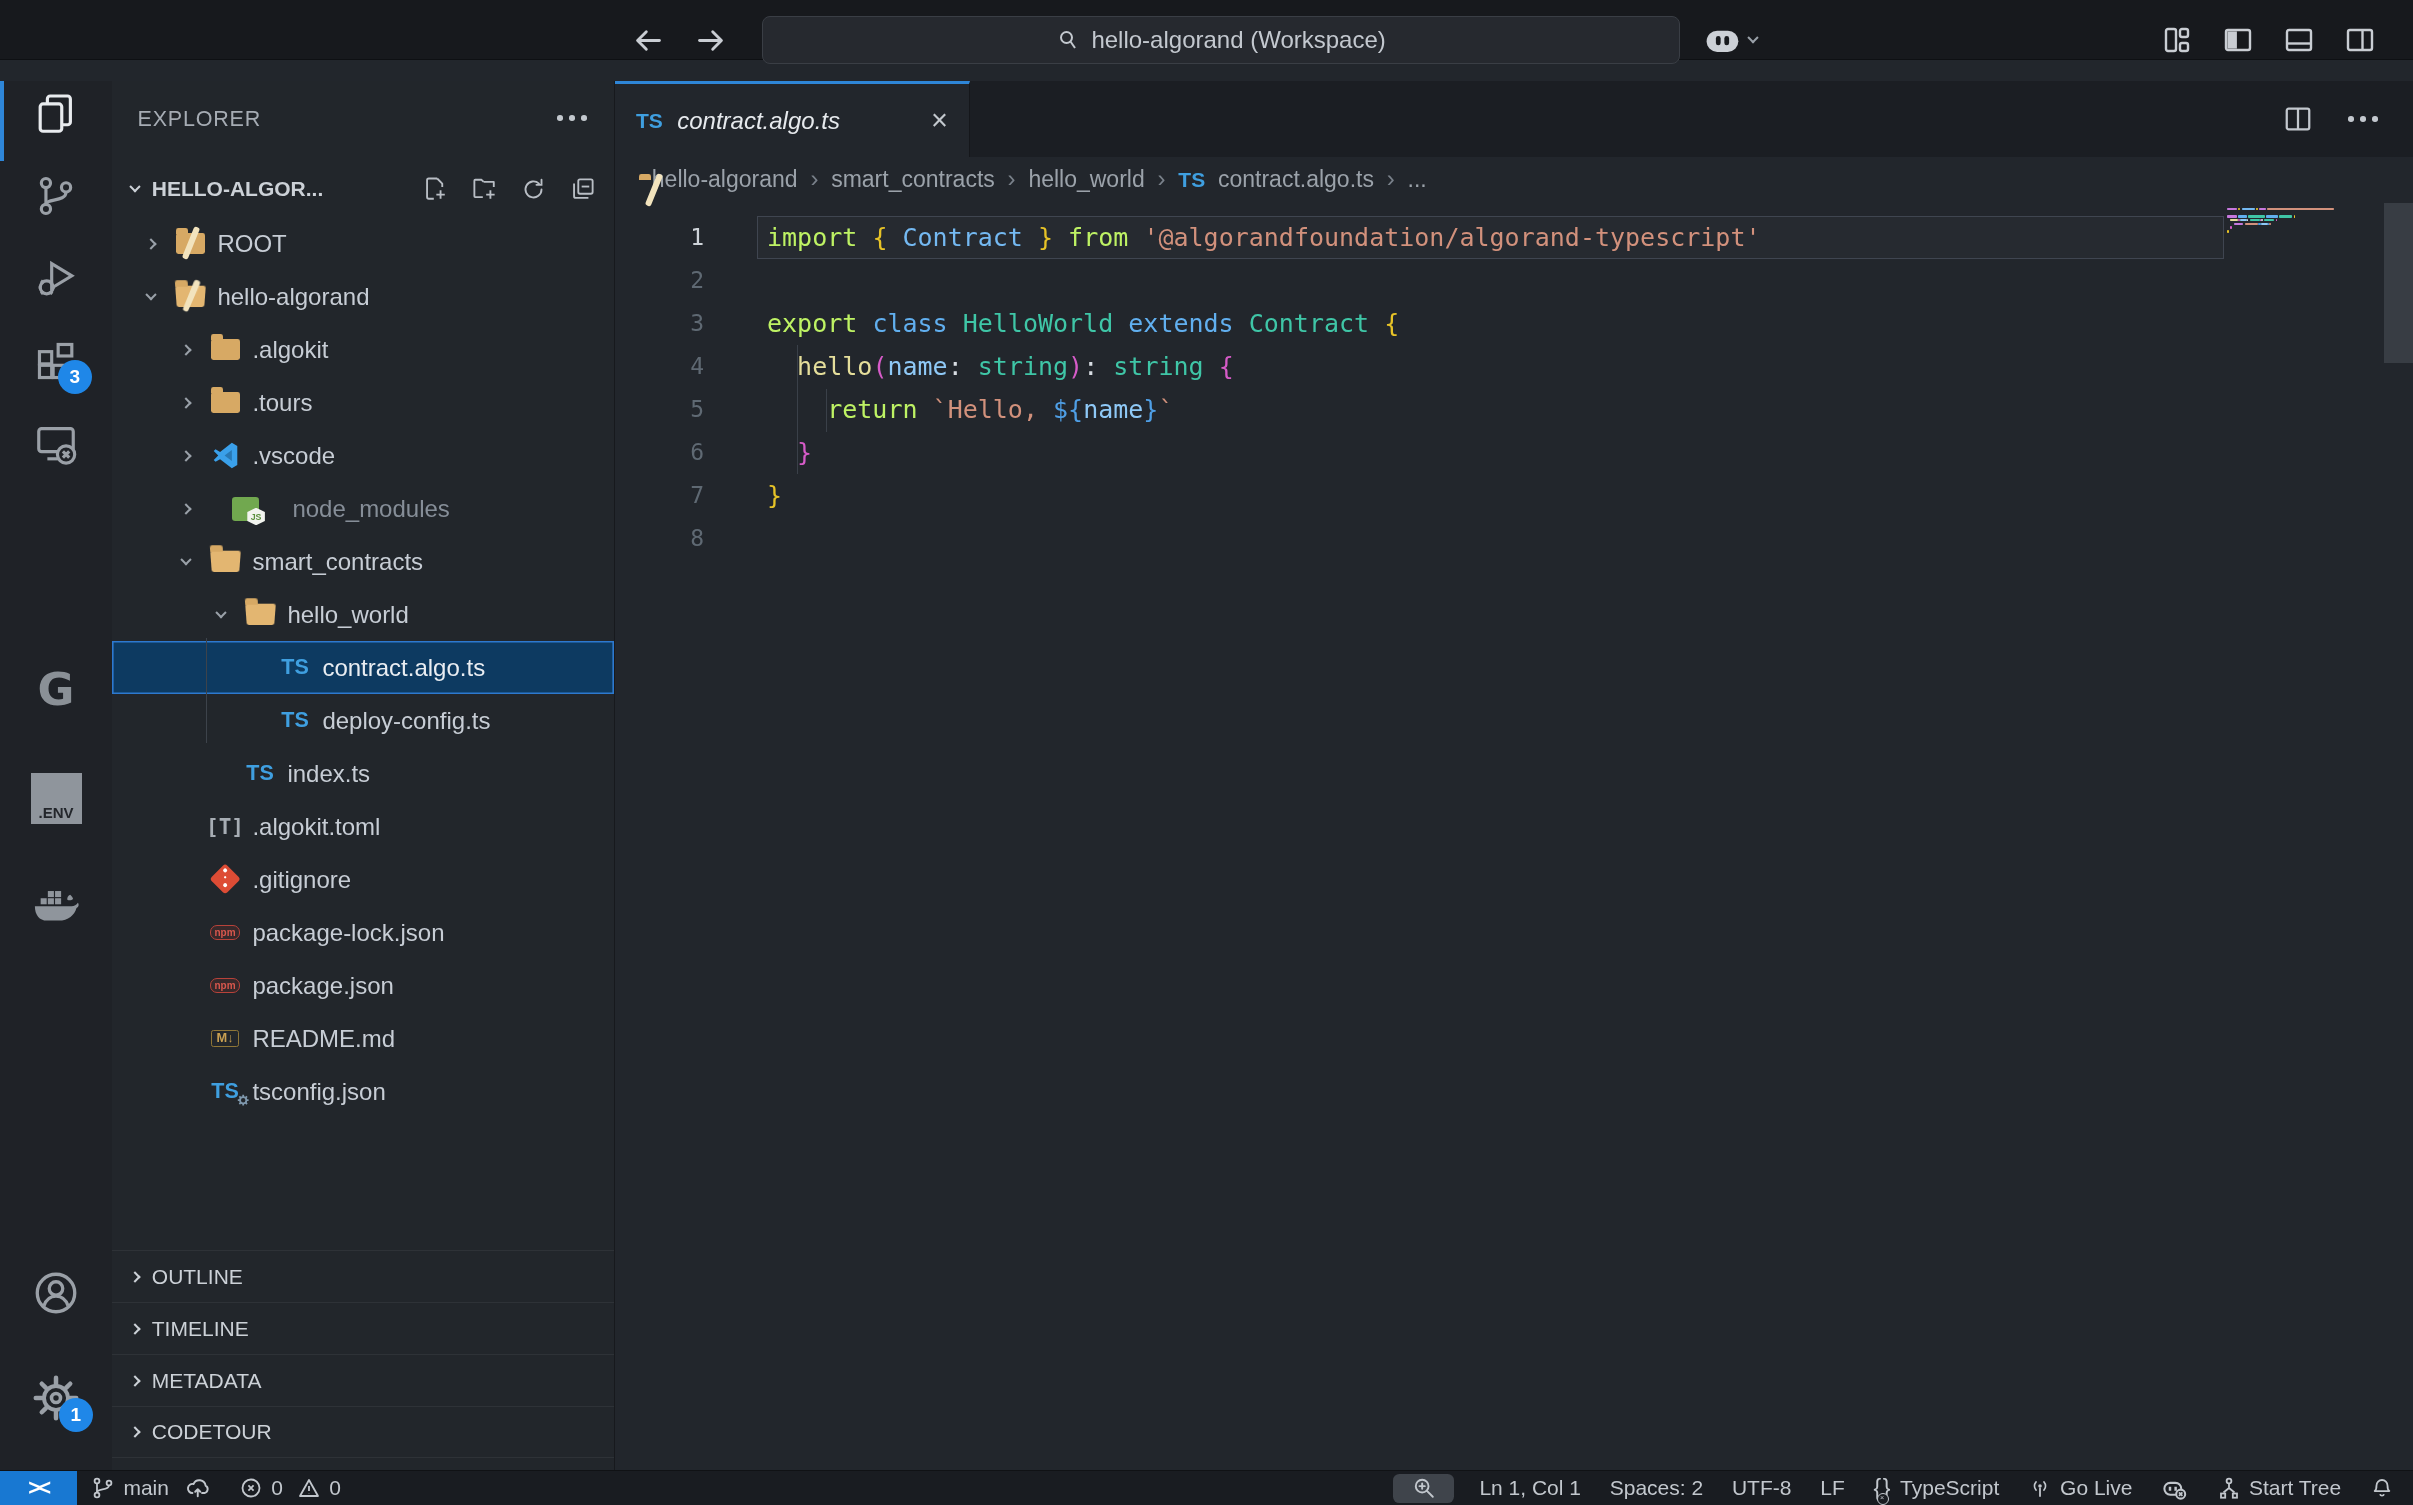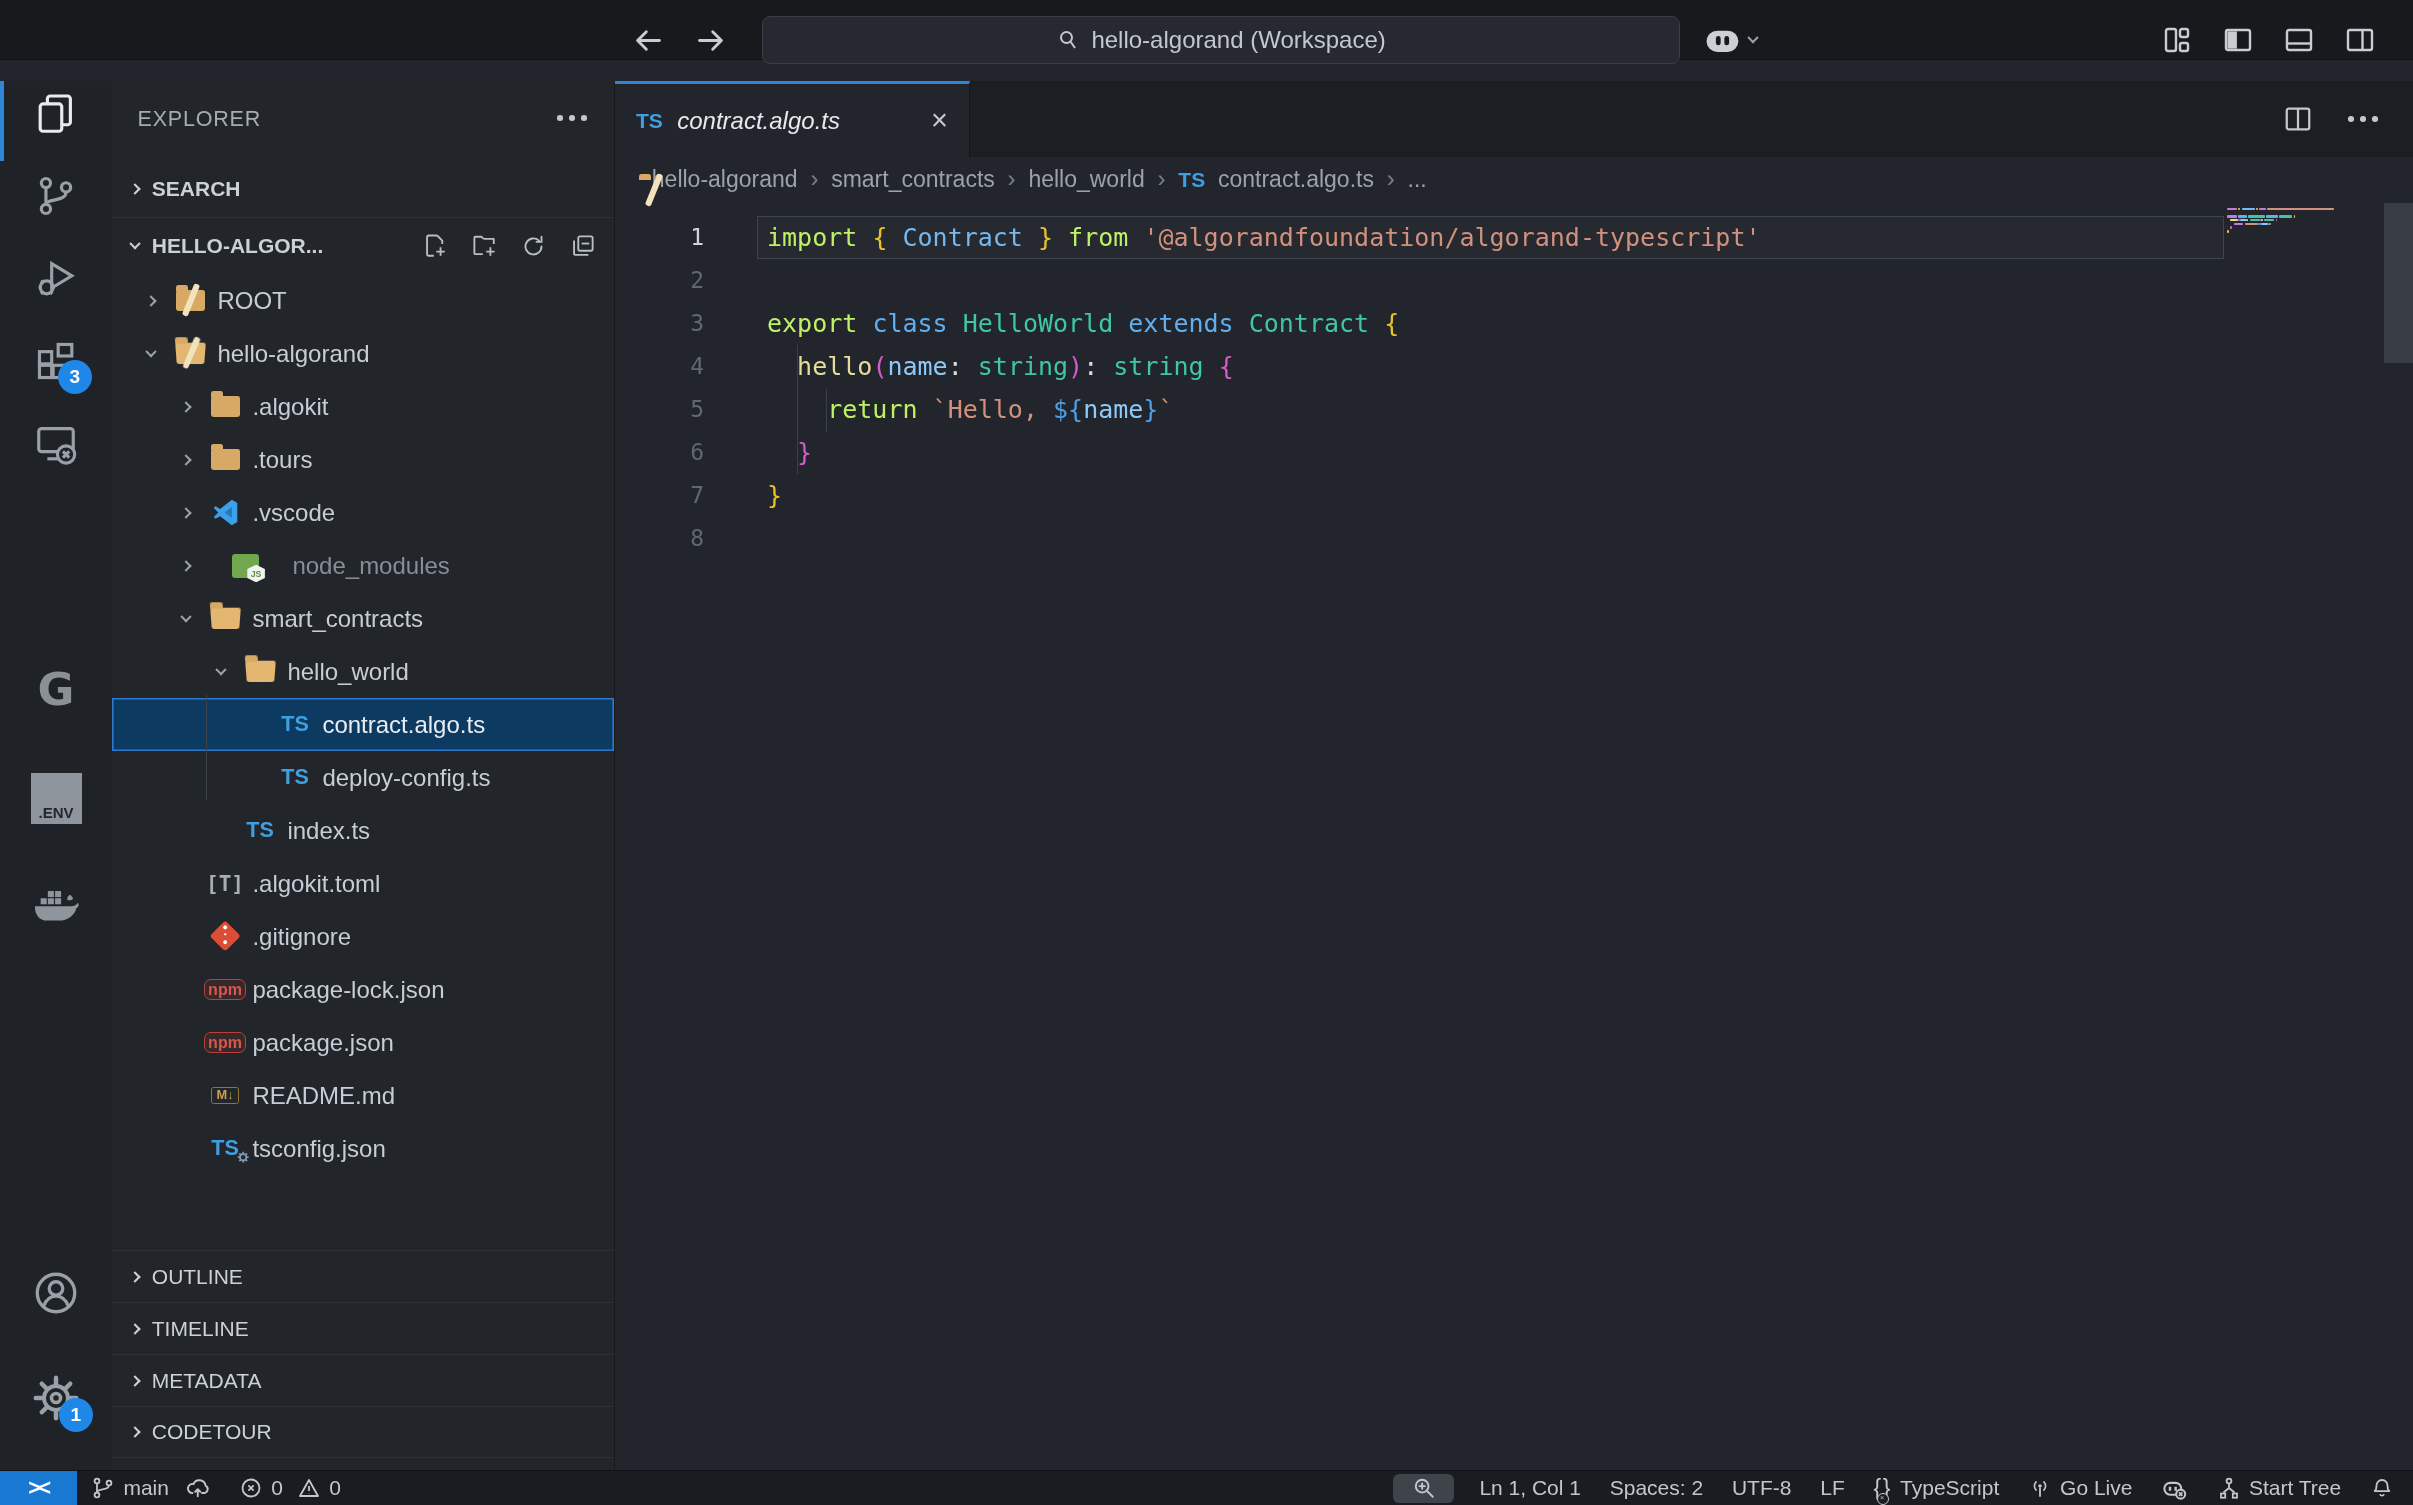--- a/index.html
+++ b/index.html
@@ -51,21 +51,21 @@
   .t-icon { width:42px; display:flex; justify-content:center; align-items:center; flex:none; margin-right:6.4px; }
   .tree-guide { position:absolute; width:0.8px; background:#3d434b; }
 
   
   .fold { width:29px; height:21.5px; background:#d7a964; border-radius:2.4px; position:relative; }
   .fold::before { content:''; position:absolute; top:-4.8px; left:0; width:12px; height:5.6px; background:#d7a964; border-radius:2.4px 2.4px 0 0; }
   .fold.open { background:#e3b671; transform:perspective(48px) rotateX(-14deg); }
   .fold.root::after { content:''; position:absolute; left:12px; top:-6.4px; width:6.4px; height:34px; background:#f2e3bd; transform:rotate(22deg); border-radius:2.4px; }
   .fi-ts { color:#3f9fe0; font-weight:bold; font-size:21.5px; }
   .fi-toml { color:#a7adb4; font-weight:bold; font-size:21px; font-family:"DejaVu Sans Mono",monospace; }
-  .fi-npm { color:#d8574d; border:1.6px solid #b8423a; background:rgba(180,60,50,.15); font-weight:bold; font-size:16px; padding:1.6px 3.2px; border-radius:7px; line-height:1; }
+  .fi-npm { color:#d8574d; border:1.6px solid #b8423a; background:rgba(180,60,50,.15); font-weight:bold; font-size:10px; padding:1.6px 3.2px; border-radius:7px; line-height:1; }
   .fi-md { color:#c9a052; border:1.6px solid #8f7637; font-weight:bold; font-size:12.8px; padding:1.6px 4px; border-radius:2.4px; line-height:1; }
   .fi-git { width:22.3px; height:22.3px; background:#dd4c35; transform:rotate(45deg); border-radius:3.2px; position:relative; }
   .fi-git::after { content:''; position:absolute; top:3.2px; left:3.2px; width:4px; height:4px; background:#fff; border-radius:50%; box-shadow:10.4px 10.4px 0 #fff, 4.8px 4.8px 0 -0.8px #fff; }
   .fi-node { width:27px; height:24px; background:#71a84f; border-radius:3.2px; position:relative; }
   .fi-node::after { content:'JS'; position:absolute; right:-6.4px; bottom:-4.8px; width:17.6px; height:17.6px; background:#f2f4ef; clip-path:polygon(50% 0,100% 25%,100% 75%,50% 100%,0 75%,0 25%); color:#5a8f3c; font-size:8.8px; font-weight:bold; display:flex; align-items:center; justify-content:center; }
   .fi-cfg { position:relative; }
   .fi-cfg .gear-mini { position:absolute; right:-11.2px; bottom:-3.2px; color:#7f98ad; }
 
   .sb-sections { position:absolute; bottom:12px; left:0; right:0; }
   .sb-sec { height:52px; border-top:0.8px solid #2e3237; display:flex; align-items:center; padding-left:19px; gap:12.8px; font-weight:normal; font-size:21px; color:#ccd1d7; }
@@ -286,24 +286,20 @@
   <div class="sidebar">
     <div class="sb-header">
       <span class="sb-title">EXPLORER</span>
       <span class="dots3">
           <i></i>
           <i></i>
           <i></i>
         </span>
     </div>
 
-    <div class="sb-row-search">
-      <span class="chev right small" style="border-color:#ccd1d7"></span>
-      <span>SEARCH</span>
-    </div>
 
     <div class="sb-row-ws">
       <span class="chev down small" style="border-color:#ccd1d7"></span>
       <span>HELLO-ALGOR...</span>
       <span class="ws-actions">
         <span>
           <svg width="27" height="27" viewBox="0 0 32 32" fill="none" stroke="currentColor" stroke-width="2.2" stroke-linejoin="round">
               <path d="M18 3 H8 a2 2 0 0 0 -2 2 v20 a2 2 0 0 0 2 2 h6"></path>
               <path d="M18 3 l6 6 v4"></path>
               <path d="M22 17 v10 M17 22 h10"></path>

